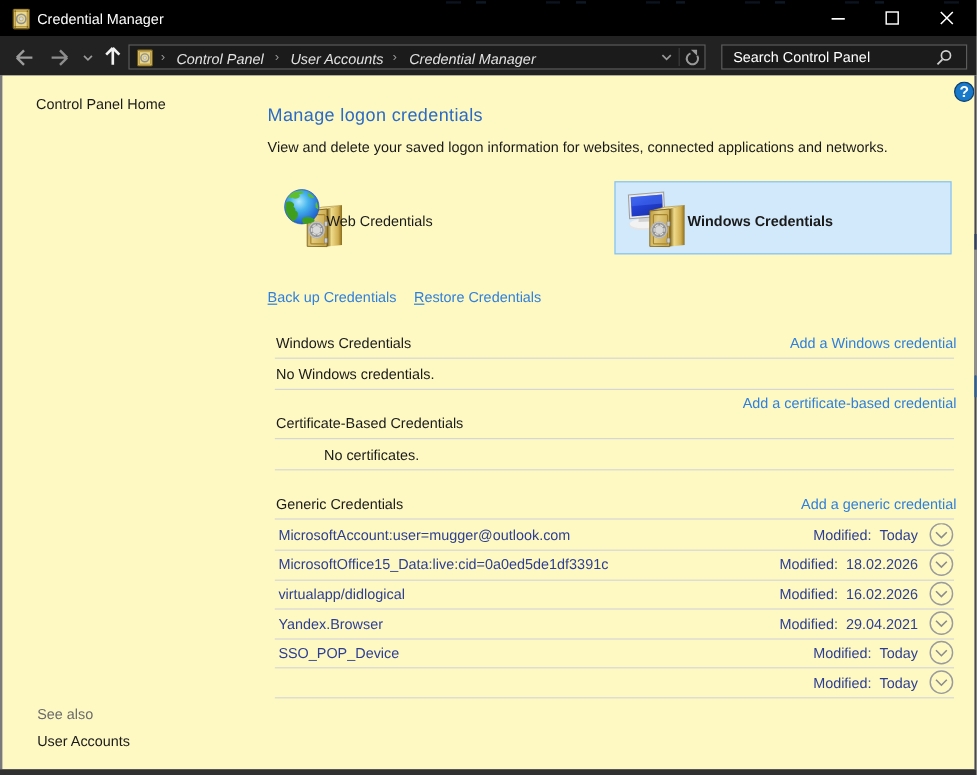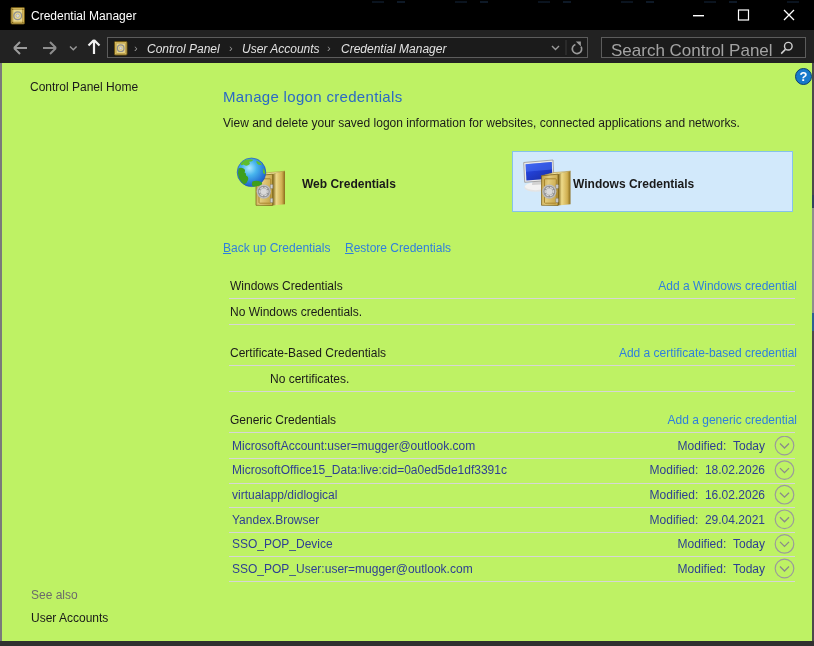--- a/index.html
+++ b/index.html
@@ -11,21 +11,21 @@
   #titlebar { position:absolute; left:0; top:0; width:814px; height:30px; background:#000; }
   #title-text { position:absolute; left:31px; top:9px; font-size:12px; color:#ffffff; }
   
   #toolbar { position:absolute; left:0; top:30px; width:814px; height:33px; background:#222222; }
   #addressbar { position:absolute; left:107px; top:7px; width:481px; height:21px; background:#1b1b1b; border:1px solid #5c5c5c; }
   #searchbox { position:absolute; left:601px; top:7px; width:205px; height:21px; background:#1b1b1b; border:1px solid #5c5c5c; }
   .crumb { position:absolute; top:4px; font-size:12px; color:#e2e2e2;font-style:italic; }
   .sep { position:absolute; top:4px; font-size:11px; color:#9a9a9a; }
 
   
-  #content { position:absolute; left:2px; top:63px; width:810px; height:578px; background:#bef264; }
+  #content { position:absolute; left:2px; top:63px; width:810px; height:578px; background:#fef9c3; }
   .navy { color:#252e6c; }
   .txt { position:absolute; font-size:12px; color:#1a1a1a; white-space:nowrap; }
   .blue { color:#2f7fdd; }
   .rowtxt { color:#2e3f93;text-align:right; }
   .hline { position:absolute; left:227px; width:566px; height:1px; background:#d6d6d6; }
 
   
   #bleft { position:absolute; left:0; top:63px; width:2px; height:578px; background:#7a7a7a; }
   #bright { position:absolute; left:812px; top:63px; width:2px; height:578px; background:#4a4a4a; }
   #bbottom { position:absolute; left:0; top:641px; width:814px; height:5px; background:#303030; }
@@ -72,21 +72,21 @@
       <span class="sep" style="left:219px">›</span>
       <span class="crumb" style="left:233px">Credential Manager</span>
       <svg class="abs" style="right:2px;top:0" width="36" height="19" viewBox="0 0 36 19">
         <path d="M3 8 L6.5 11.5 L10 8" stroke="#9a9a9a" stroke-width="1.4" fill="none"></path>
         <line x1="17" y1="2" x2="17" y2="17" stroke="#3a3a3a" stroke-width="1"></line>
         <path d="M26.39 6.48 A4.7 4.7 0 1 0 32.07 8.55" stroke="#9a9a9a" stroke-width="1.7" fill="none"></path>
         <path d="M26.8 3.4 L31.9 3.4 L31.9 8.5 Z" fill="#9a9a9a"></path>
       </svg>
     </div>
     <div id="searchbox">
-      <span class="abs" style="left:9px;top:3px;font-size:17px;color:#a3a3a3;">Search Control Panel</span>
+      <span class="abs" style="left:9px;top:3px;font-size:12px;color:#ffffff;">Search Control Panel</span>
       <svg class="abs" style="right:11px;top:3px" width="14" height="14" viewBox="0 0 14 14">
         <circle cx="8.3" cy="5.2" r="3.8" stroke="#d0d0d0" stroke-width="1.4" fill="none"></circle>
         <line x1="5.4" y1="8.4" x2="1.2" y2="12.6" stroke="#d0d0d0" stroke-width="1.5"></line>
       </svg>
     </div>
   </div>
 
   <div id="content">
 
     <span class="txt navy" style="left:28px;top:17px;">Control Panel Home</span>
@@ -141,21 +141,21 @@
     </svg>
     <svg class="abs" style="left:233px;top:94px" width="52" height="53" viewBox="0 0 52 53">
       <use href="#safe" x="21" y="11"></use>
       <circle cx="16.5" cy="15.3" r="14.3" fill="url(#globe)" stroke="#2050b4" stroke-width="0.6"></circle>
       <path d="M10 3 Q14.5 1.7 18.5 2.7 Q17 5 14 4.7 Q16 6.5 13.5 8 Q10.5 9.5 8.5 7.5 Q6 9 5.5 7 Q7 4.3 10 3 Z" fill="#5fbe2d"></path>
       <path d="M21.5 3.7 Q25 5 27 7.5 Q24.5 8.5 22.5 7 Q21 5.5 21.5 3.7 Z" fill="#5fbe2d"></path>
       <path d="M3.5 11.5 Q6 10 8.5 11.5 Q11 13 9.5 15.5 Q11.5 16 11 18.5 Q14 19.5 13 23 Q12 26.5 9 27.5 Q5.5 24.5 3.8 20.5 Q2.3 16 3.5 11.5 Z" fill="#3f9f1d"></path>
       <path d="M17.5 24.5 Q22 23 26 25 Q28 26.3 26.5 27.8 Q22.5 30 18 29.3 Q16 28 17.5 24.5 Z" fill="#3f9f1d"></path>
       <path d="M28.5 11 Q30.3 14 30.3 17.5 L28 16 Q27.5 13 28.5 11 Z" fill="#5fbe2d"></path>
     </svg>
-    <span class="txt" style="left:300px;top:114px;font-weight:bold;">Web Credentials</span>
+    <span class="txt" style="left:270px;top:114px;font-weight:normal;">Web Credentials</span>
 
     <div class="abs" style="left:510px;top:88px;width:281px;height:61px;background:#d2e9fb;border:1px solid #85c2ea;"></div>
     <svg class="abs" style="left:518px;top:94px" width="53" height="53" viewBox="0 0 53 53">
       <defs>
         <linearGradient id="scr" x1="0" y1="0" x2="0.75" y2="1">
           <stop offset="0" stop-color="#3b63f0"></stop>
             <stop offset="0.45" stop-color="#2240d4"></stop>
             <stop offset="1" stop-color="#1a2fa8"></stop>
         </linearGradient>
       </defs>
@@ -172,21 +172,21 @@
     <span class="txt blue" style="left:221px;top:178px;"><u>B</u>ack up Credentials</span>
     <span class="txt blue" style="left:343px;top:178px;"><u>R</u>estore Credentials</span>
 
     <span class="txt" style="left:228px;top:216px;">Windows Credentials</span>
     <span class="txt blue" style="right:15px;top:216px;">Add a Windows credential</span>
     <div class="hline" style="top:235px;"></div>
     <span class="txt" style="left:228px;top:242px;">No Windows credentials.</span>
     <div class="hline" style="top:261px;"></div>
 
     <span class="txt" style="left:228px;top:283px;">Certificate-Based Credentials</span>
-    <span class="txt blue" style="right:15px;top:283px;">Add a certificate-based credential</span>
+    <span class="txt blue" style="right:15px;top:266px;">Add a certificate-based credential</span>
     <div class="hline" style="top:302px;"></div>
     <span class="txt" style="left:228px;top:309px;margin-left:40px;">No certificates.</span>
     <div class="hline" style="top:328px;"></div>
 
     <span class="txt" style="left:228px;top:350px;">Generic Credentials</span>
     <span class="txt blue" style="right:15px;top:350px;">Add a generic credential</span>
     <div class="hline" style="top:369px;"></div>
 
     <span class="txt rowtxt" style="left:230px;top:376px;">MicrosoftAccount:user=mugger@outlook.com</span>
     <span class="txt rowtxt" style="right:47px;top:376px;">Modified: &nbsp;Today</span>
@@ -196,21 +196,20 @@
     <div class="hline" style="top:419.5px;"></div>
     <span class="txt rowtxt" style="left:230px;top:425px;">virtualapp/didlogical</span>
     <span class="txt rowtxt" style="right:47px;top:425px;">Modified: &nbsp;16.02.2026</span>
     <div class="hline" style="top:444px;"></div>
     <span class="txt rowtxt" style="left:230px;top:450px;">Yandex.Browser</span>
     <span class="txt rowtxt" style="right:47px;top:450px;">Modified: &nbsp;29.04.2021</span>
     <div class="hline" style="top:468.5px;"></div>
     <span class="txt rowtxt" style="left:230px;top:474px;">SSO_POP_Device</span>
     <span class="txt rowtxt" style="right:47px;top:474px;">Modified: &nbsp;Today</span>
     <div class="hline" style="top:493px;"></div>
-    <span class="txt rowtxt" style="left:230px;top:499px;">SSO_POP_User:user=mugger@outlook.com</span>
     <span class="txt rowtxt" style="right:47px;top:499px;">Modified: &nbsp;Today</span>
     <div class="hline" style="top:517.5px;"></div>
 
     <svg class="abs" style="left:772px;top:373px" width="21" height="150" viewBox="0 0 21 150">
       <g stroke="#9b9b9b" fill="none" stroke-width="1.2">
         <circle cx="10.5" cy="9.5" r="9.3"></circle>
         <circle cx="10.5" cy="34.1" r="9.3"></circle>
         <circle cx="10.5" cy="58.7" r="9.3"></circle>
         <circle cx="10.5" cy="83.3" r="9.3"></circle>
         <circle cx="10.5" cy="107.9" r="9.3"></circle>

